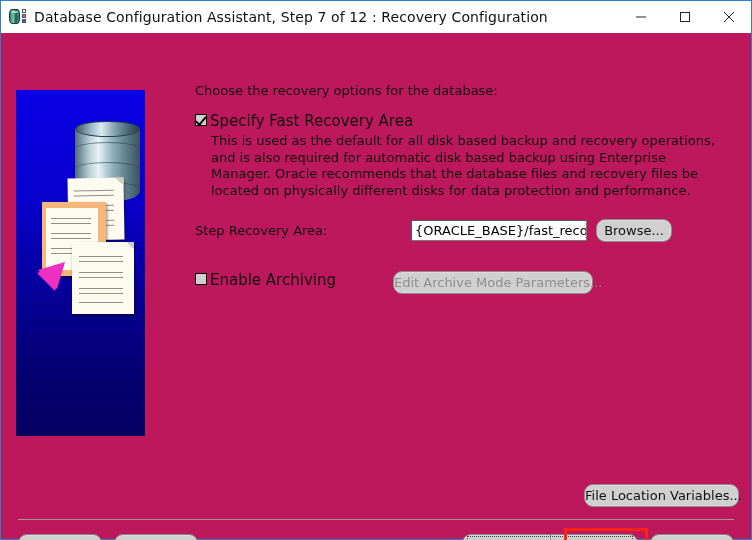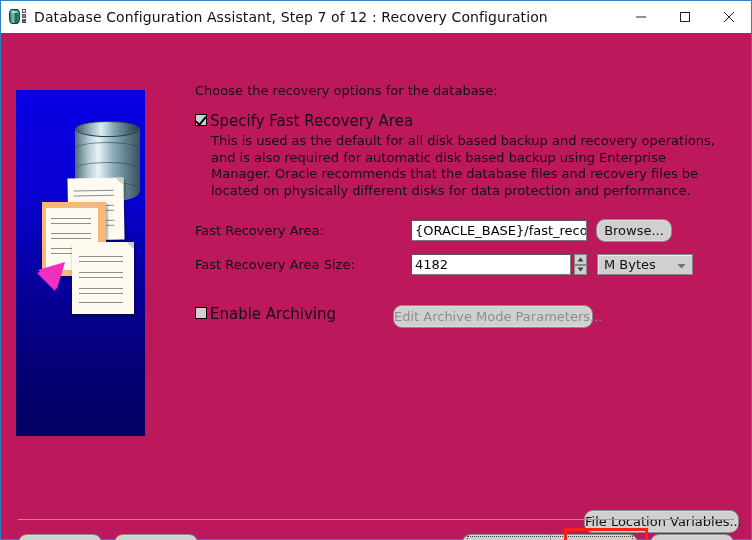--- a/index.html
+++ b/index.html
@@ -155,21 +155,21 @@
     border:1px solid #868686;background:#d0d0d0;
     box-shadow:inset 1px 1px 0 #ececec;
     display:flex;align-items:center;
     font-size:13px;color:#111;padding-left:6px;
   }
   .select .caret{margin-left:auto;margin-right:6px;}
   .arch-row{display:flex;align-items:flex-start;margin-top:27px;}
   .arch-btn{width:200px;margin-left:57px;}
   
   .flv{
-    position:absolute;right:12px;top:477px;padding-left:12px;
+    position:absolute;right:12px;top:451px;padding-left:12px;
   }
   .flv .btn{width:155px;}
   
   .sep{
     position:absolute;left:17px;right:17px;top:486px;height:1px;background:#9a9a9a;
   }
   .footer{
     position:absolute;left:0;right:0;top:496px;height:32px;
     display:flex;align-items:center;
   }
@@ -288,49 +288,25 @@
       <div class="cb-row">
         <div class="checkbox checked"></div>
         <div class="cb-label">Specify Fast Recovery Area</div>
       </div>
 
       <div class="desc">This is used as the default for all disk based backup and recovery operations, and is also required for automatic disk based backup using Enterprise Manager. Oracle recommends that the database files and recovery files be located on physically different disks for data protection and performance.</div>
 
       <div class="form">
 
         <div class="frow">
-          <div class="flabel">Fast Recovery Area:</div>
+          <div class="flabel">Step Recovery Area:</div>
           <div class="tfield path">{ORACLE_BASE}/fast_recovery_a</div>
           <div class="btn browse">Browse...</div>
         </div>
 
-        <div class="frow">
-          <div class="flabel">Fast Recovery Area Size:</div>
-          <div class="tfield size">4182</div>
-          <div class="spinner">
-            <div class="sp-b">
-              <svg width="7" height="5" viewBox="0 0 7 5">
-                  <polygon points="3.5,0.5 6.5,4.5 0.5,4.5" fill="#3a3a3a"></polygon>
-                </svg>
-            </div>
-            <div class="sp-b">
-              <svg width="7" height="5" viewBox="0 0 7 5">
-                  <polygon points="3.5,4.5 0.5,0.5 6.5,0.5" fill="#3a3a3a"></polygon>
-                </svg>
-            </div>
-          </div>
-          <div class="select">
-            <span>M Bytes</span>
-            <span class="caret">
-              <svg width="9" height="6" viewBox="0 0 9 6">
-                  <polygon points="0.5,1 8.5,1 4.5,5.5" fill="#6f6f6f"></polygon>
-                </svg>
-            </span>
-          </div>
-        </div>
 
         <div class="arch-row">
           <div class="cb-row" style="margin:0;">
             <div class="checkbox"></div>
             <div class="cb-label">Enable Archiving</div>
           </div>
           <div class="btn disabled arch-btn">Edit Archive Mode Parameters...</div>
         </div>
 
       </div>

